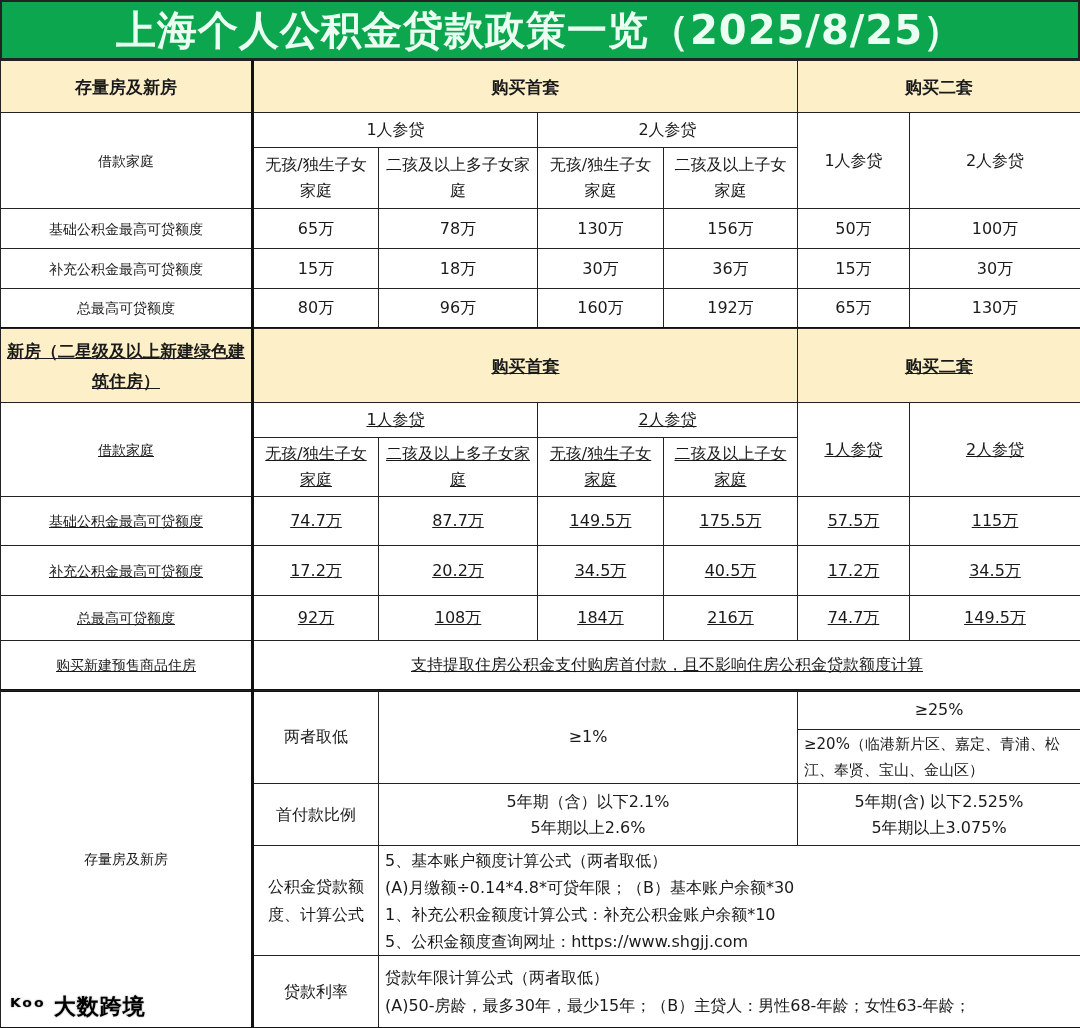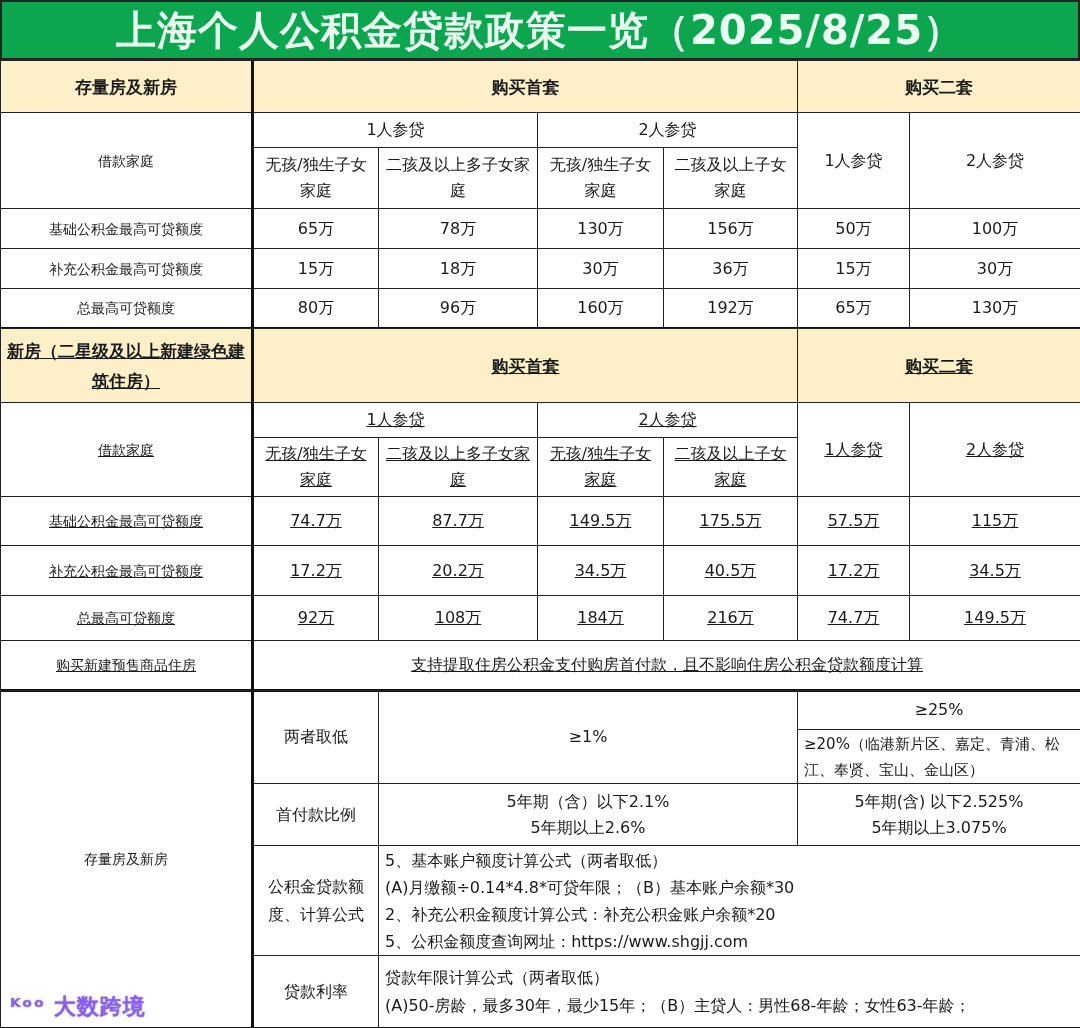--- a/index.html
+++ b/index.html
@@ -9,21 +9,21 @@
            border:2px solid #222; box-sizing:border-box; color:#eafff2; font-weight:bold;
            font-size:40px; display:flex; align-items:center; justify-content:center; letter-spacing:1px; }
   table { position:absolute; left:0; border-collapse:collapse; table-layout:fixed; }
   td { border:1.5px solid #222; text-align:center; vertical-align:middle; font-size:16px; padding:0 4px; line-height:26px; }
   .hdr td.y { background:#fdf0c8; font-weight:bold; font-size:17px; }
   .thick-l { border-left:3px solid #111 !important; }
   .thick-b { border-bottom:3px solid #111 !important; }
   .left-label { font-size:14px; }
   .l { text-align:left; padding-left:6px;margin-top:36px; }
   .small { font-size:15px; }
-  .wm { position:absolute; left:10px; top:992px; color:#8b5cf6; font-size:22px; font-weight:bold;
+  .wm { position:absolute; left:10px; top:992px; color:#000000; font-size:22px; font-weight:bold;
         text-shadow:0 0 2px #999; letter-spacing:1px; }
 </style>
 </head>
 <body>
 
 <div class="title">上海个人公积金贷款政策一览（2025/8/25）</div>
 
 <table style="top:60px; width:1080px;">
   <colgroup>
       <col style="width:252px">
@@ -172,21 +172,21 @@
     <td>
       <div>5年期(含) 以下2.525%</div>
       <div>5年期以上3.075%</div>
     </td>
   </tr>
   <tr style="height:110px">
     <td class="thick-l" style="line-height:28px">公积金贷款额度、计算公式</td>
     <td colspan="2" class="l" style="line-height:27px">
       <div>5、基本账户额度计算公式（两者取低）</div>
       <div>(A)月缴额÷0.14*4.8*可贷年限；（B）基本账户余额*30</div>
-      <div>2、补充公积金额度计算公式：补充公积金账户余额*20</div>
+      <div>1、补充公积金额度计算公式：补充公积金账户余额*10</div>
       <div>5、公积金额度查询网址：https://www.shgjj.com</div>
     </td>
   </tr>
   <tr style="height:73px">
     <td class="thick-l thick-b">贷款利率</td>
     <td colspan="2" class="l thick-b" style="line-height:28px">
       <div>贷款年限计算公式（两者取低）</div>
       <div>(A)50-房龄，最多30年，最少15年；（B）主贷人：男性68-年龄；女性63-年龄；</div>
     </td>
   </tr>

